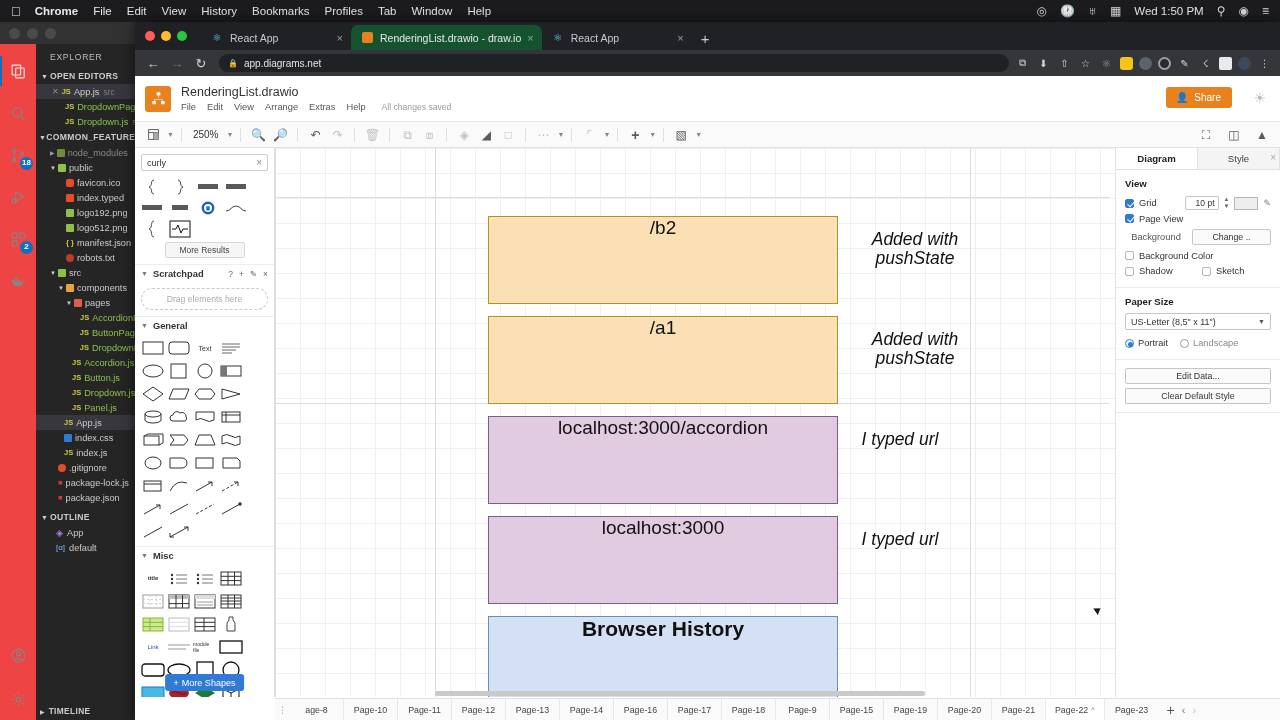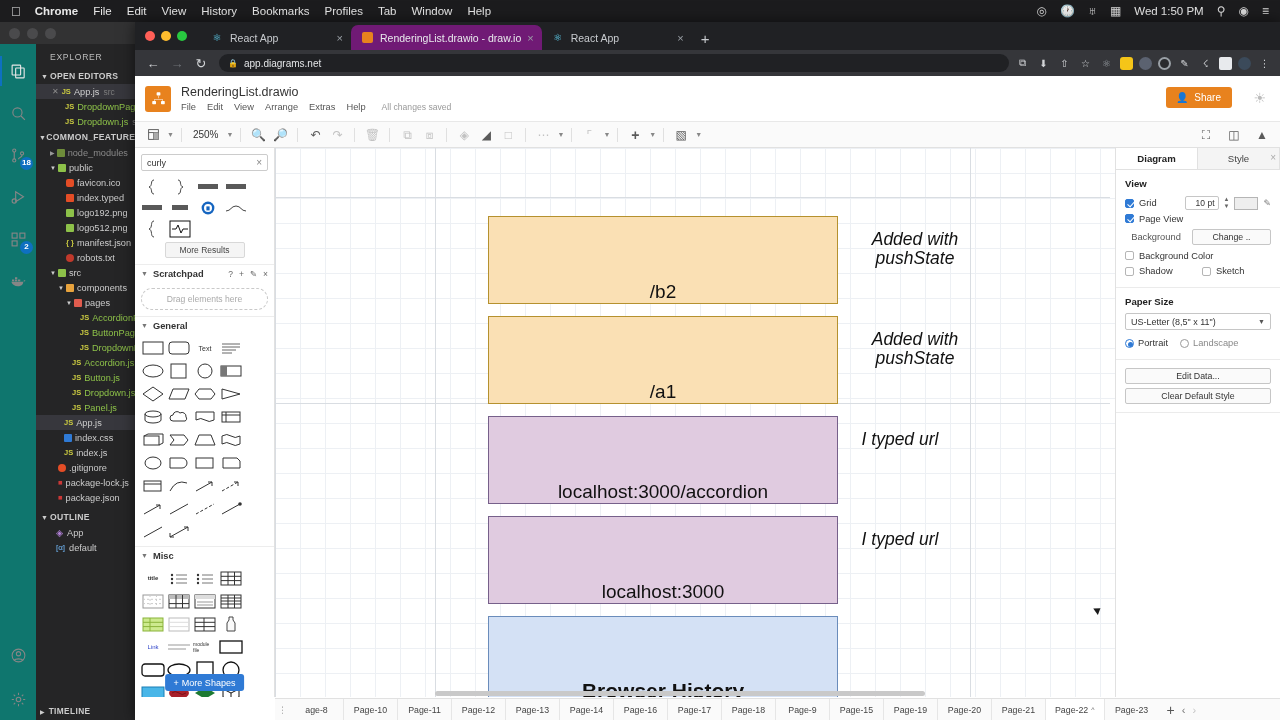--- a/index.html
+++ b/index.html
@@ -14,21 +14,21 @@
   .mac-menubar .mitem.bold{font-weight:bold;}
   .mac-right{margin-left:auto;display:flex;align-items:center;gap:13px;padding-right:11px;}
   .mac-right .ic{opacity:.92;font-size:12px;line-height:1;}
   .clock{font-size:11.5px;}
 
   
   .vscode{position:absolute;left:0;top:22px;width:1280px;height:698px;background:#1e1e1e;}
   .vsc-titlebar{height:22px;background:#323233;display:flex;align-items:center;padding-left:9px;}
   .tl{width:11px;height:11px;border-radius:50%;margin-right:7px;background:#4a4a4c;}
   .vsc-body{display:flex;height:676px;}
-  .activitybar{width:36px;background:#0f766e;display:flex;flex-direction:column;
+  .activitybar{width:36px;background:#ef4444;display:flex;flex-direction:column;
     align-items:flex-start;padding-top:6px;position:relative;}
   .act-ico{width:36px;height:42px;display:flex;align-items:center;justify-content:center;
     color:#868686;position:relative;}
   .act-ico.active{color:#e7e7e7;}
   .act-ico.active:before{content:"";position:absolute;left:0;top:6px;bottom:6px;width:2px;background:#0e70c0;}
   .act-badge{position:absolute;right:3px;bottom:6px;background:#0e70c0;color:#fff;
     font-size:8px;line-height:12px;min-width:13px;height:13px;border-radius:7px;text-align:center;
     font-weight:600;padding:0 2px;}
   .act-bottom{margin-top:auto;padding-bottom:4px;}
   .sidebar{width:104px;background:#252526;color:#cccccc;font-size:9.5px;overflow:hidden;}
@@ -52,21 +52,21 @@
   .editor-area{flex:1;background:#1e1e1e;}
 
   
   .chrome{position:absolute;left:135px;top:22px;width:1145px;height:698px;
     background:#fff;box-shadow:0 0 14px rgba(0,0,0,.55);overflow:hidden;}
   .ch-tabstrip{height:28px;background:#202124;display:flex;align-items:flex-end;padding-left:8px;}
   .ch-dots{display:flex;align-items:center;height:28px;padding:0 8px 0 2px;}
   .ch-dots i{width:10px;height:10px;border-radius:50%;margin-right:6px;display:block;}
   .ch-tab{height:25px;display:flex;align-items:center;padding:0 8px 0 10px;
     border-radius:7px 7px 0 0;font-size:10.5px;color:#c8cbcf;max-width:210px;min-width:150px;}
-  .ch-tab.active{background:#701a75;color:#e8eaed;}
+  .ch-tab.active{background:#14532d;color:#e8eaed;}
   .ch-tab .fav{width:12px;height:12px;margin-right:7px;flex:none;display:flex;
     align-items:center;justify-content:center;font-size:10px;}
   .ch-tab .ttl{flex:1;overflow:hidden;text-overflow:ellipsis;white-space:nowrap;}
   .ch-tab .x{margin-left:6px;font-size:11px;color:#9aa0a6;}
   .ch-newtab{color:#c8cbcf;font-size:15px;padding:0 9px 3px 9px;}
   .ch-toolbar{height:26px;background:#35363a;display:flex;align-items:center;padding:0 6px;}
   .ch-nav{color:#d2d4d7;font-size:13px;width:24px;text-align:center;}
   .ch-nav.dim{color:#6e7276;}
   .omnibox{flex:1;height:18px;background:#202124;border-radius:9px;display:flex;
     align-items:center;padding:0 9px;margin:0 6px;color:#e3e5e7;font-size:10px;}
@@ -125,21 +125,21 @@
     background:#2f7ad5;color:#fff;font-size:9px;border-radius:3px;height:17px;
     padding:0 9px;display:flex;align-items:center;gap:3px;white-space:nowrap;}
 
   
   .canvas{flex:1;position:relative;overflow:hidden;background:#fff;}
   .gridbg{position:absolute;inset:0;
     background-image:linear-gradient(to right,#edf0f4 1px,transparent 1px),
       linear-gradient(to bottom,#edf0f4 1px,transparent 1px);
     background-size:25px 25px;}
   .pagebreak{position:absolute;background:#d7dbe0;}
-  .node{position:absolute;border:1.5px solid;display:flex;align-items:flex-end;
+  .node{position:absolute;border:1.5px solid;display:flex;align-items:flex-start;
     justify-content:center;font-size:19px;color:#111;}
   .ann{position:absolute;font-style:italic;font-size:17.5px;color:#111;
     text-align:center;line-height:1.1;}
   .cursor{position:absolute;width:0;height:0;border-left:6px solid #1b1b1b;
     border-bottom:4px solid transparent;border-top:4px solid transparent;
     transform:rotate(-35deg);}
 
   
   .fmt{width:165px;background:#fff;border-left:1px solid #e1e1e1;font-size:9.3px;color:#333;}
   .fmt-tabs{display:flex;height:22px;border-bottom:1px solid #e1e1e1;position:relative;}

